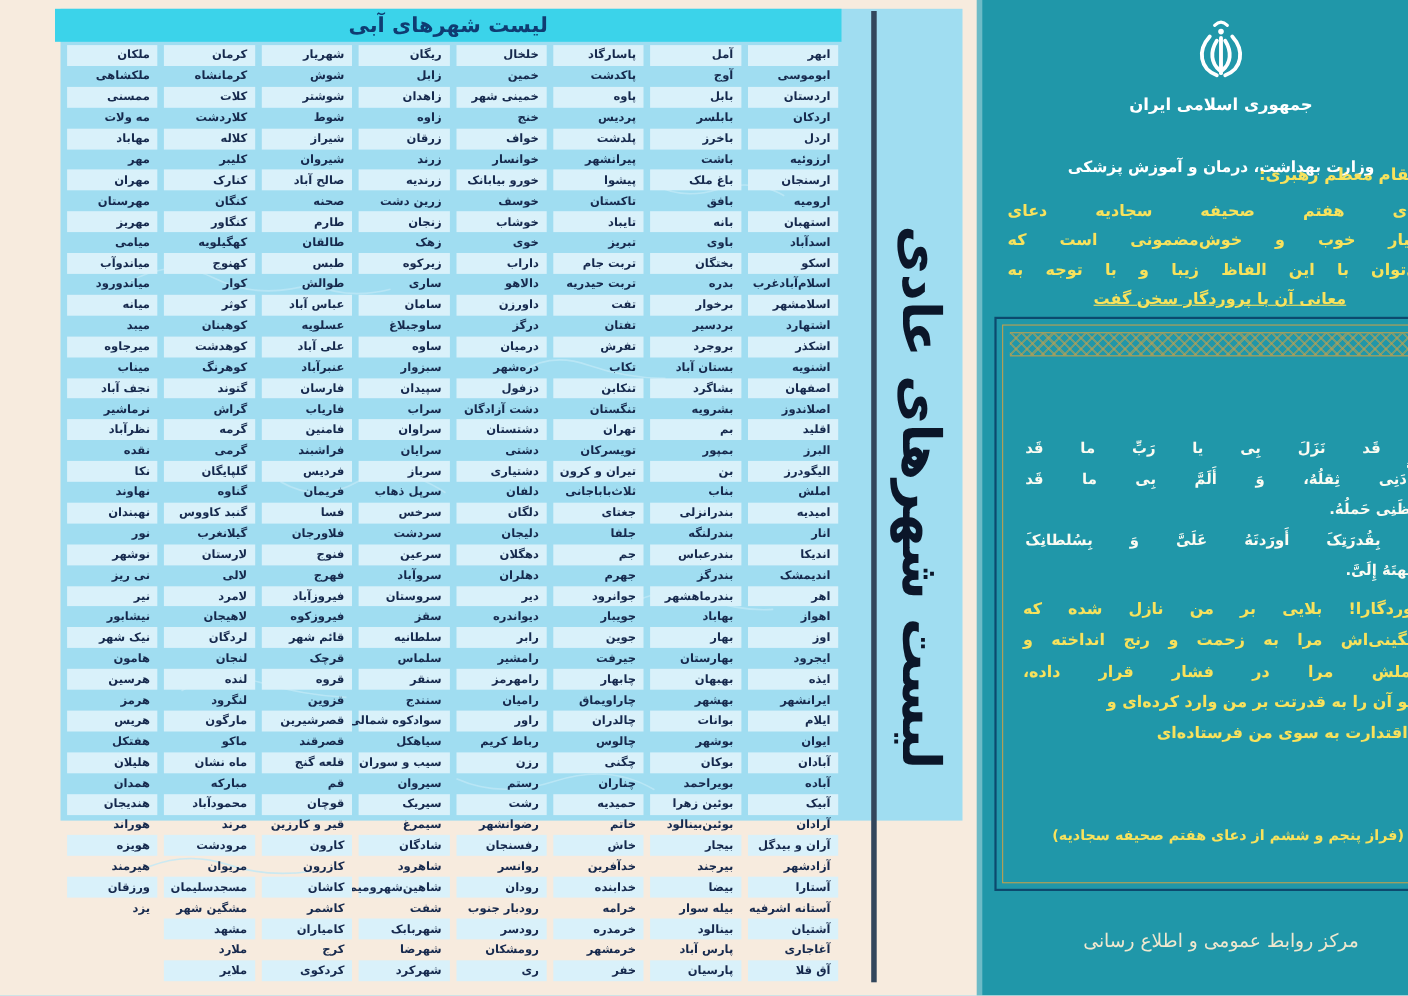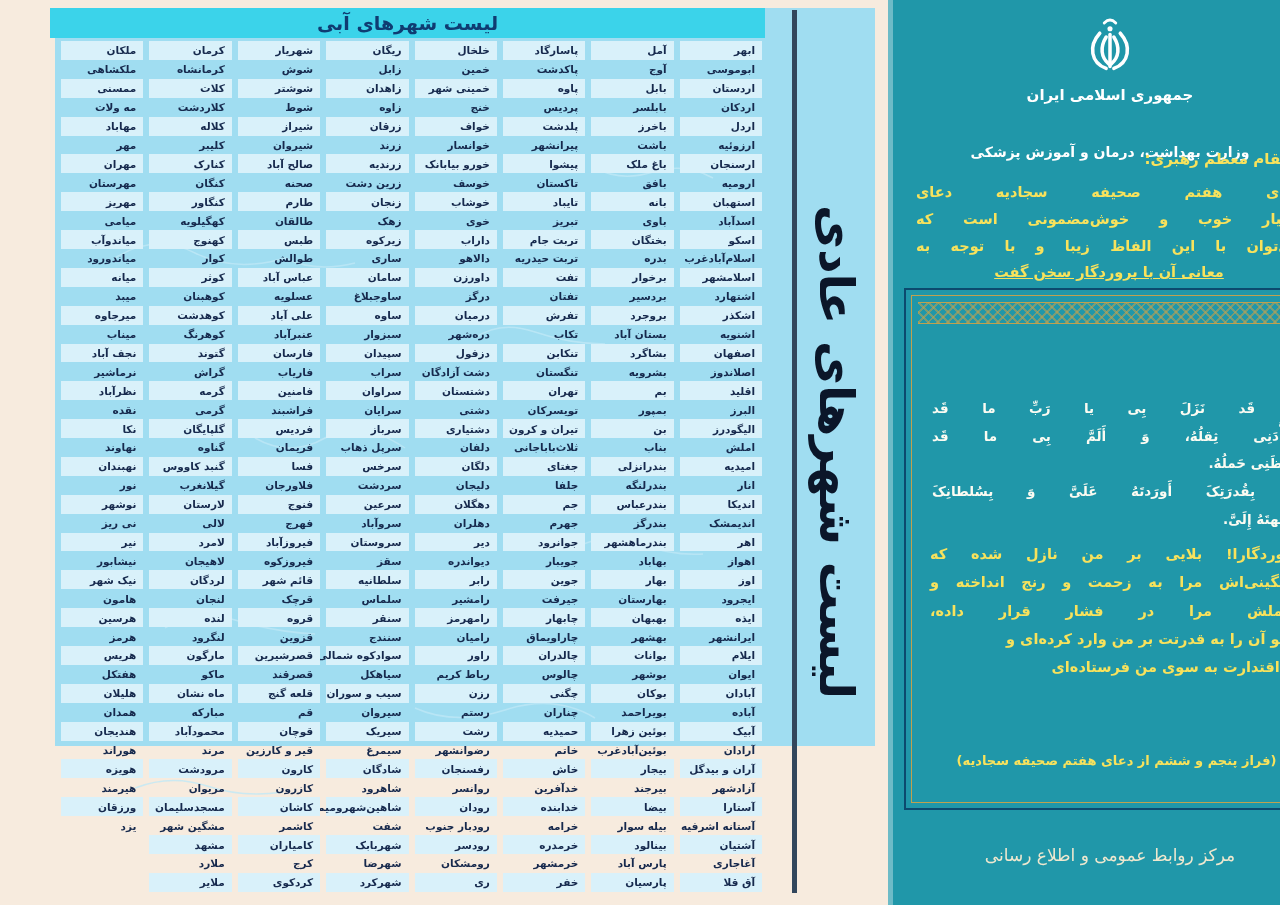--- a/index.html
+++ b/index.html
@@ -159,21 +159,21 @@
         <div class="cell">بهاباد</div>
         <div class="cell alt">بهار</div>
         <div class="cell">بهارستان</div>
         <div class="cell alt">بهبهان</div>
         <div class="cell">بهشهر</div>
         <div class="cell alt">بوانات</div>
         <div class="cell">بوشهر</div>
         <div class="cell alt">بوکان</div>
         <div class="cell">بویراحمد</div>
         <div class="cell alt">بوئین زهرا</div>
-        <div class="cell">بوئین‌آبادغرب</div>
+        <div class="cell">بوئین‌بینالود</div>
         <div class="cell alt">بیجار</div>
         <div class="cell">بیرجند</div>
         <div class="cell alt">بیضا</div>
         <div class="cell">بیله سوار</div>
         <div class="cell alt">بینالود</div>
         <div class="cell">پارس آباد</div>
         <div class="cell alt">پارسیان</div>
       </div>
       <div class="col">
         <div class="cell alt">پاسارگاد</div>

